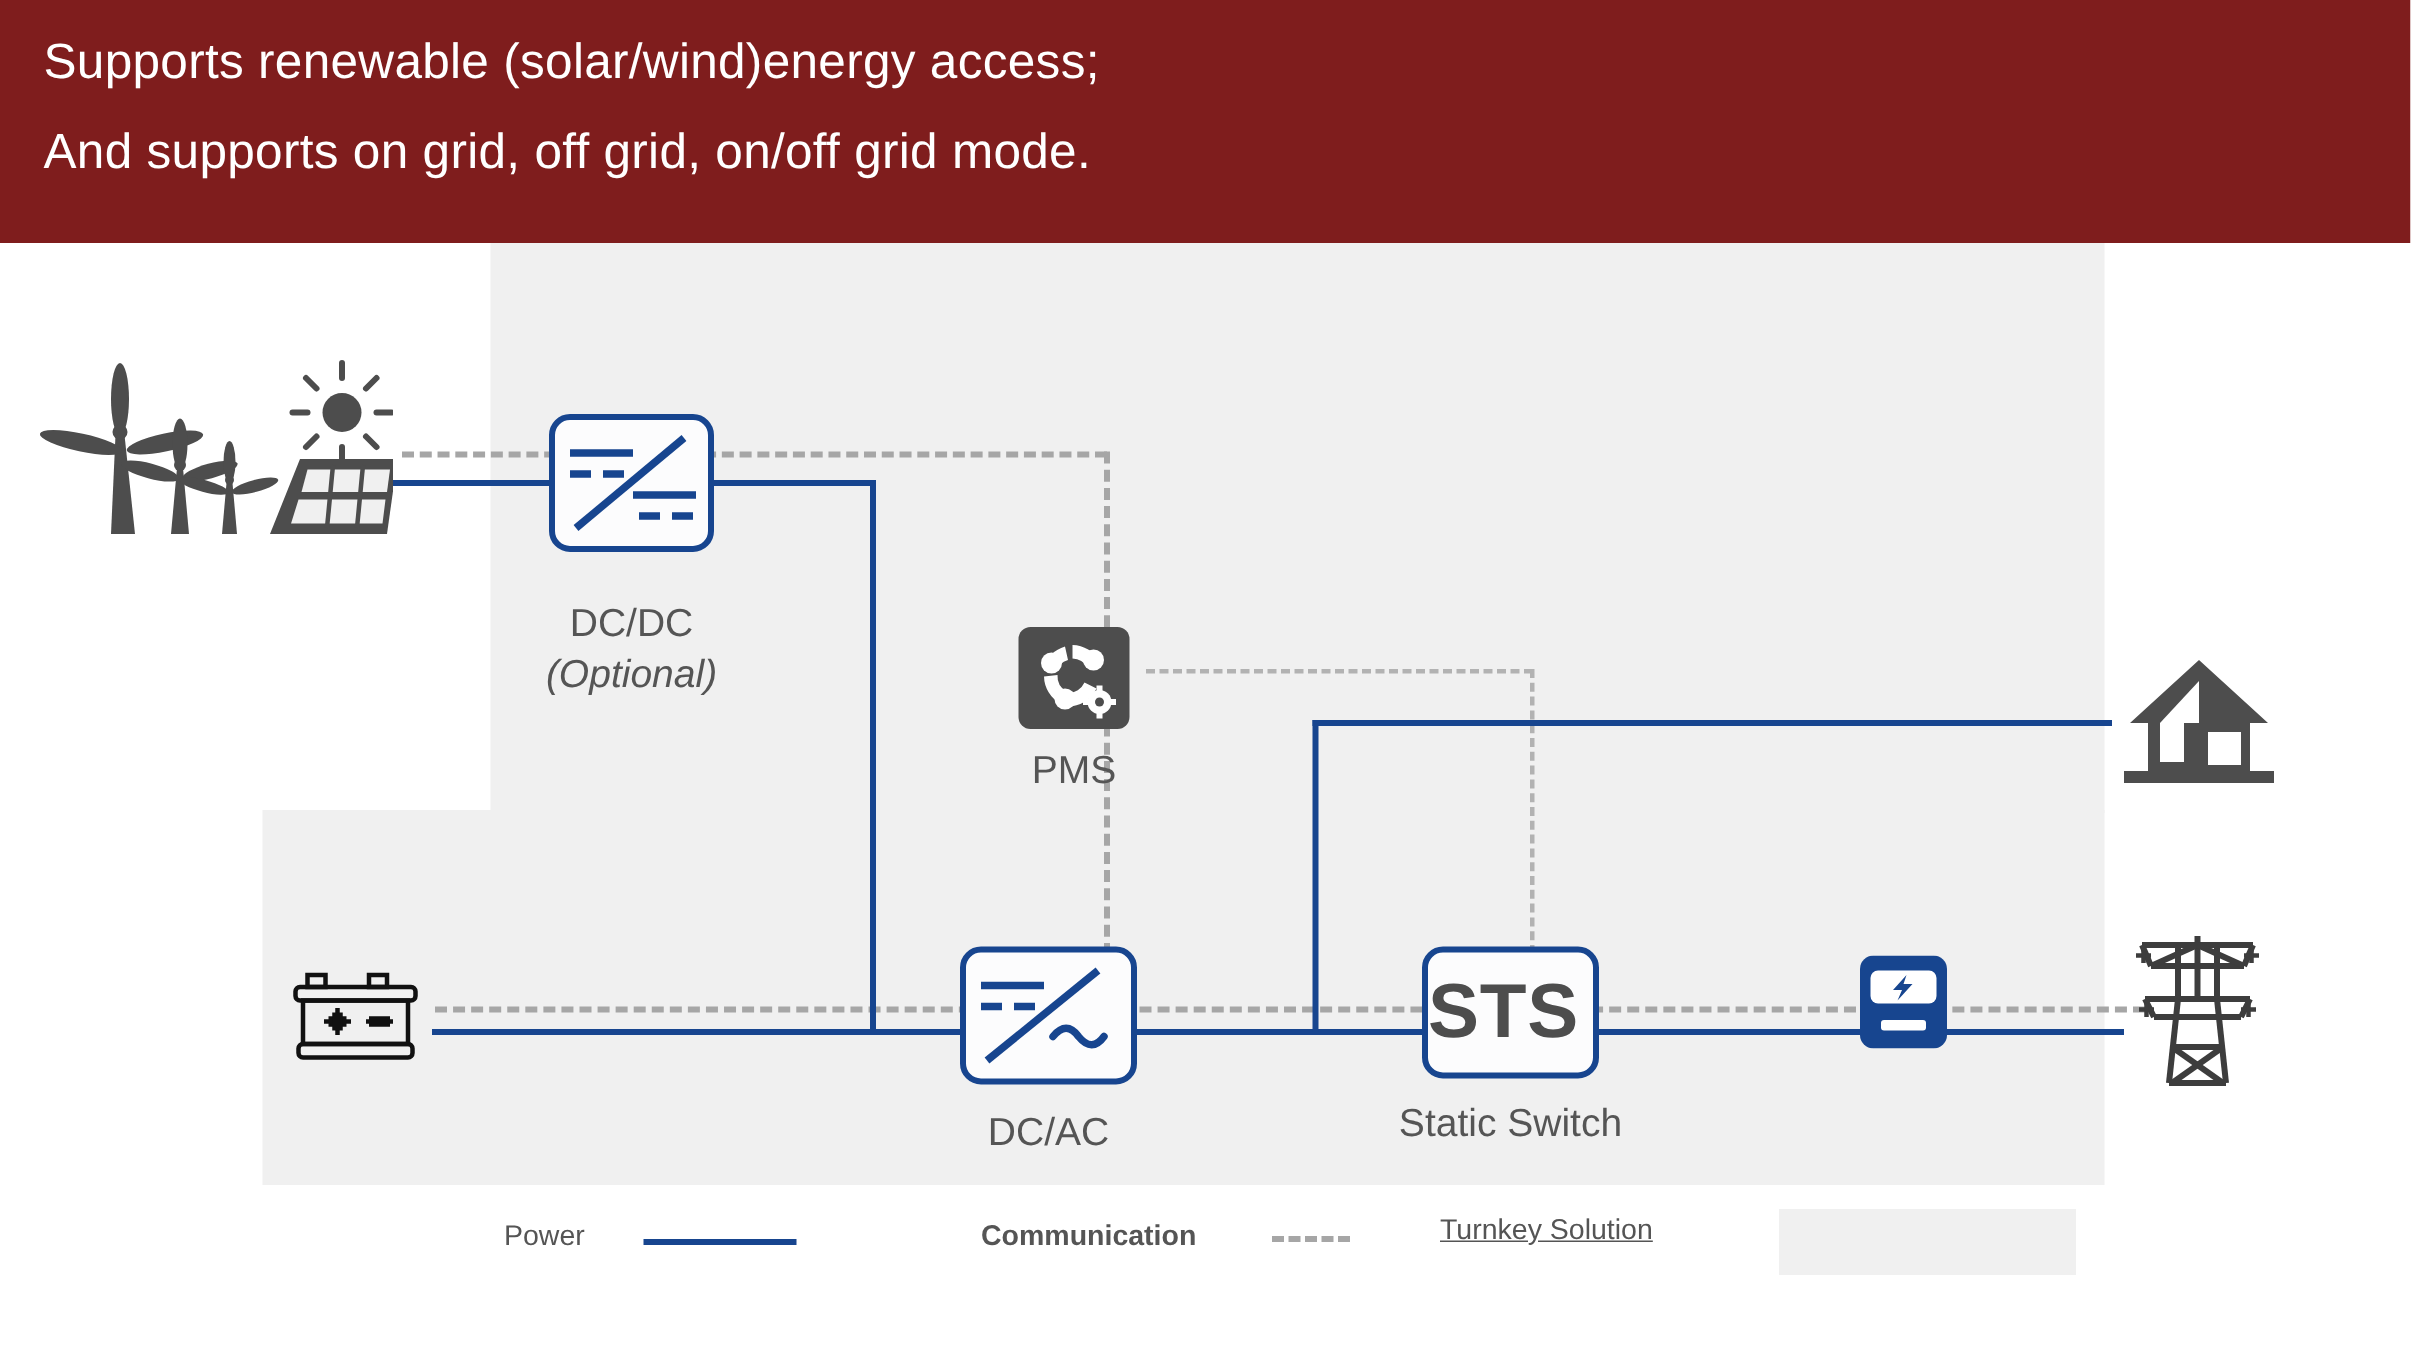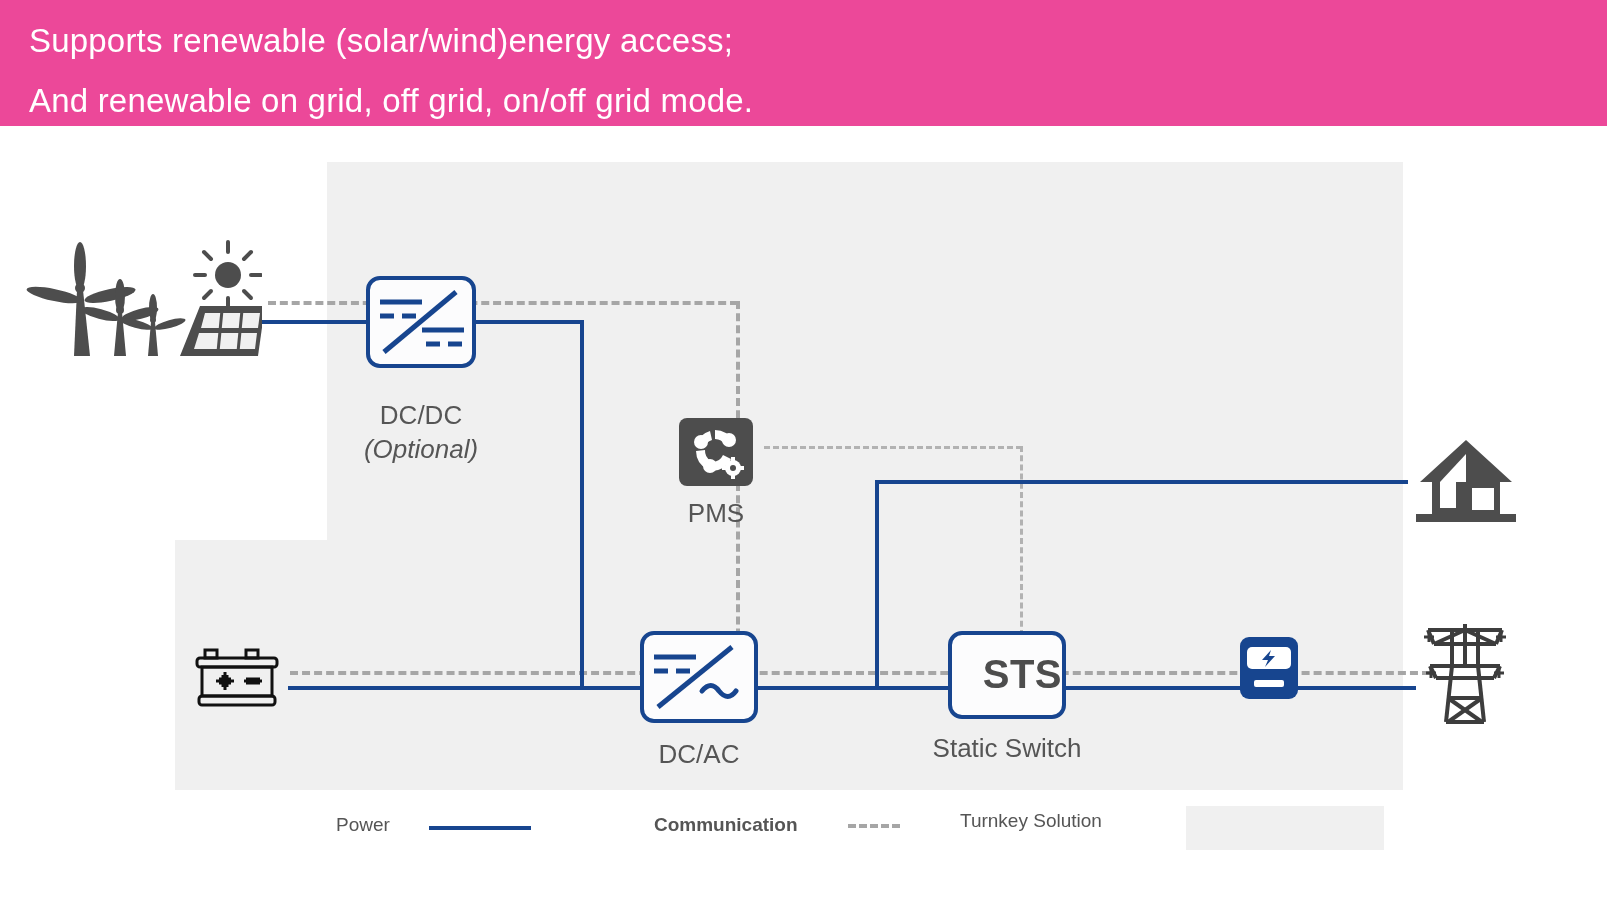--- a/index.html
+++ b/index.html
@@ -7,22 +7,22 @@
     width: 1607px; height: 900px;
     background: #ffffff;
     font-family: "Liberation Sans", sans-serif;
     overflow: hidden;
   }
   #root { position: relative; width: 1607px; height: 900px; }
 
   
   .header {
     position: absolute; left: 0; top: 0;
-    width: 1607px; height: 126px;
-    background: #ec4899;
+    width: 1607px; height: 162px;
+    background: #7f1d1d;
   }
   .header-line {
     position: absolute; left: 29px;
     color: #ffffff;
     font-size: 33px;
     letter-spacing: .2px;
     white-space: nowrap;
   }
   .header-line.l1 { top: 22px; }
   .header-line.l2 { top: 82px; }
@@ -68,22 +68,22 @@
     position: absolute;
     color: #555555;
     font-size: 26px;
     text-align: center;
     white-space: nowrap;
   }
   .sts-text {
     position: absolute;
     left: 0; right: 0; top: 50%;
     transform: translateY(-52%);
-    text-align: right;
-    font-size: 40px;
+    text-align: left;
+    font-size: 51px;
     font-weight: bold;
     color: #4d4d4d;
     letter-spacing: .5px;
   }
 
   
   .pms-box {
     position: absolute;
     background: #4d4d4d;
     border-radius: 8px;
@@ -112,21 +112,21 @@
     background: #f0f0f0;
   }
 </style>
 </head>
 <body>
 
 <div id="root">
 
   <div class="header">
     <div class="header-line l1">Supports renewable (solar/wind)energy access;</div>
-    <div class="header-line l2">And renewable on grid, off grid, on/off grid mode.</div>
+    <div class="header-line l2">And supports on grid, off grid, on/off grid mode.</div>
   </div>
 
   <div class="panel panel-top"></div>
   <div class="panel panel-bottom"></div>
 
   <div class="comm h" style="left:268px; top:301px; width:470px;"></div>
 
   <div class="comm v" style="left:736px; top:301px; height:372px;"></div>
 
   <div class="comm h" style="left:290px; top:671px; width:1140px;"></div>
@@ -332,16 +332,16 @@
       </g>
     </svg>
   </div>
 
   <div class="legend-item" style="left:336px; top:814px;">Power</div>
   <div class="legend-swatch-line" style="left:429px; top:826px; width:102px;"></div>
 
   <div class="legend-item" style="left:654px; top:814px;font-weight:bold;">Communication</div>
   <div class="legend-swatch-dash" style="left:848px; top:824px; width:52px;"></div>
 
-  <div class="legend-item" style="left:960px; top:810px;">Turnkey Solution</div>
+  <div class="legend-item" style="left:960px; top:810px;text-decoration:underline;">Turnkey Solution</div>
   <div class="legend-swatch-box" style="left:1186px; top:806px; width:198px; height:44px;"></div>
 
 </div>
 
 </body></html>

